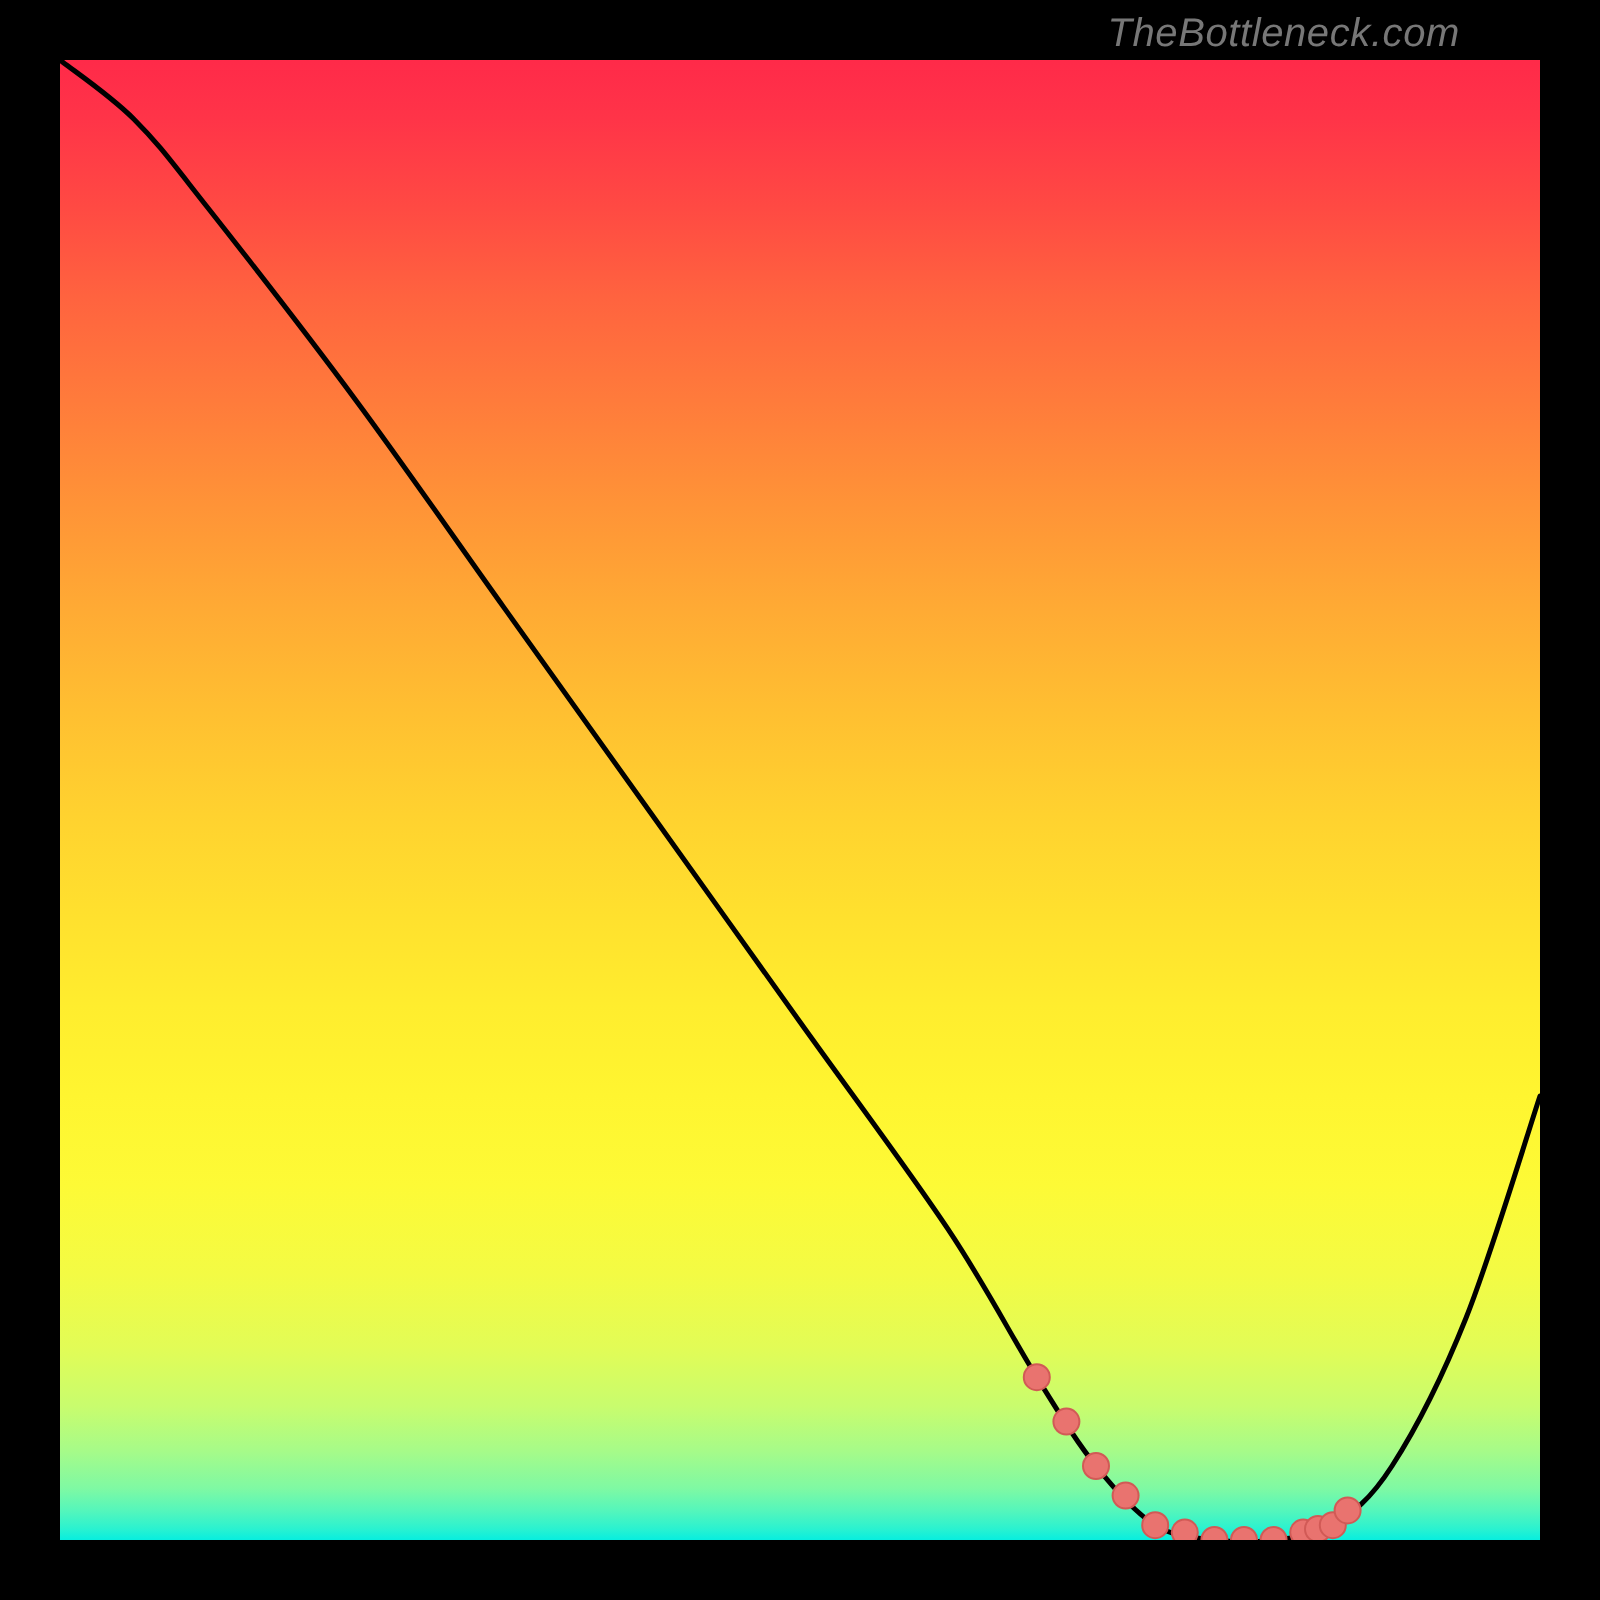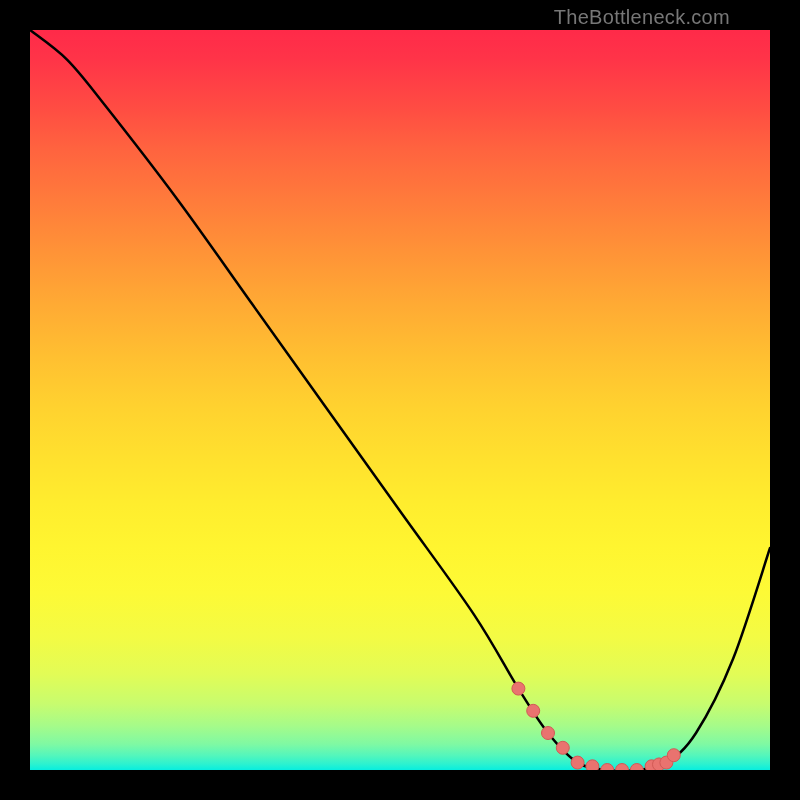--- a/index.html
+++ b/index.html
@@ -1,16 +1,16 @@
 <!DOCTYPE html>
 <html><head>
 <meta charset="utf-8">
 <style>
   body { margin: 0; padding: 0; background: #000; width: 800px; height: 800px; overflow: hidden; font-family: Arial, sans-serif; }
-  .container { width: 748px; height: 800px; position: relative; background: #000; }
+  .container { width: 748px; height: 800px; position: relative; background: #000; font-style: italic; }
   .watermark { position: absolute; top: 6px; right: 18px; color: #777; font-size: 20px; font-weight: 500; letter-spacing: 0.3px; }
   .plot { position: absolute; left: 30px; top: 30px; width: 740px; height: 740px; }
   .gradient-bg { position: absolute; left: 0; top: 0; width: 740px; height: 740px;
     background: linear-gradient(to bottom,
       #ff2a49 0%, #ff3448 4%, #ff4a43 10%, #ff633f 16%, #ff7b3b 23%,
       #ff9337 30%, #ffaa34 37%, #ffbf31 44%, #ffd22f 51%, #ffe12e 58%,
       #ffed2e 64%, #fff530 70%, #fdfa36 76%, #f3fb44 82%,
       #e2fc56 87%, #c8fc6e 91%, #a6fb89 94%, #7ff9a3 96.5%,
       #55f6bb 98%, #2cf2cf 99.2%, #07eedf 100%);
   }

